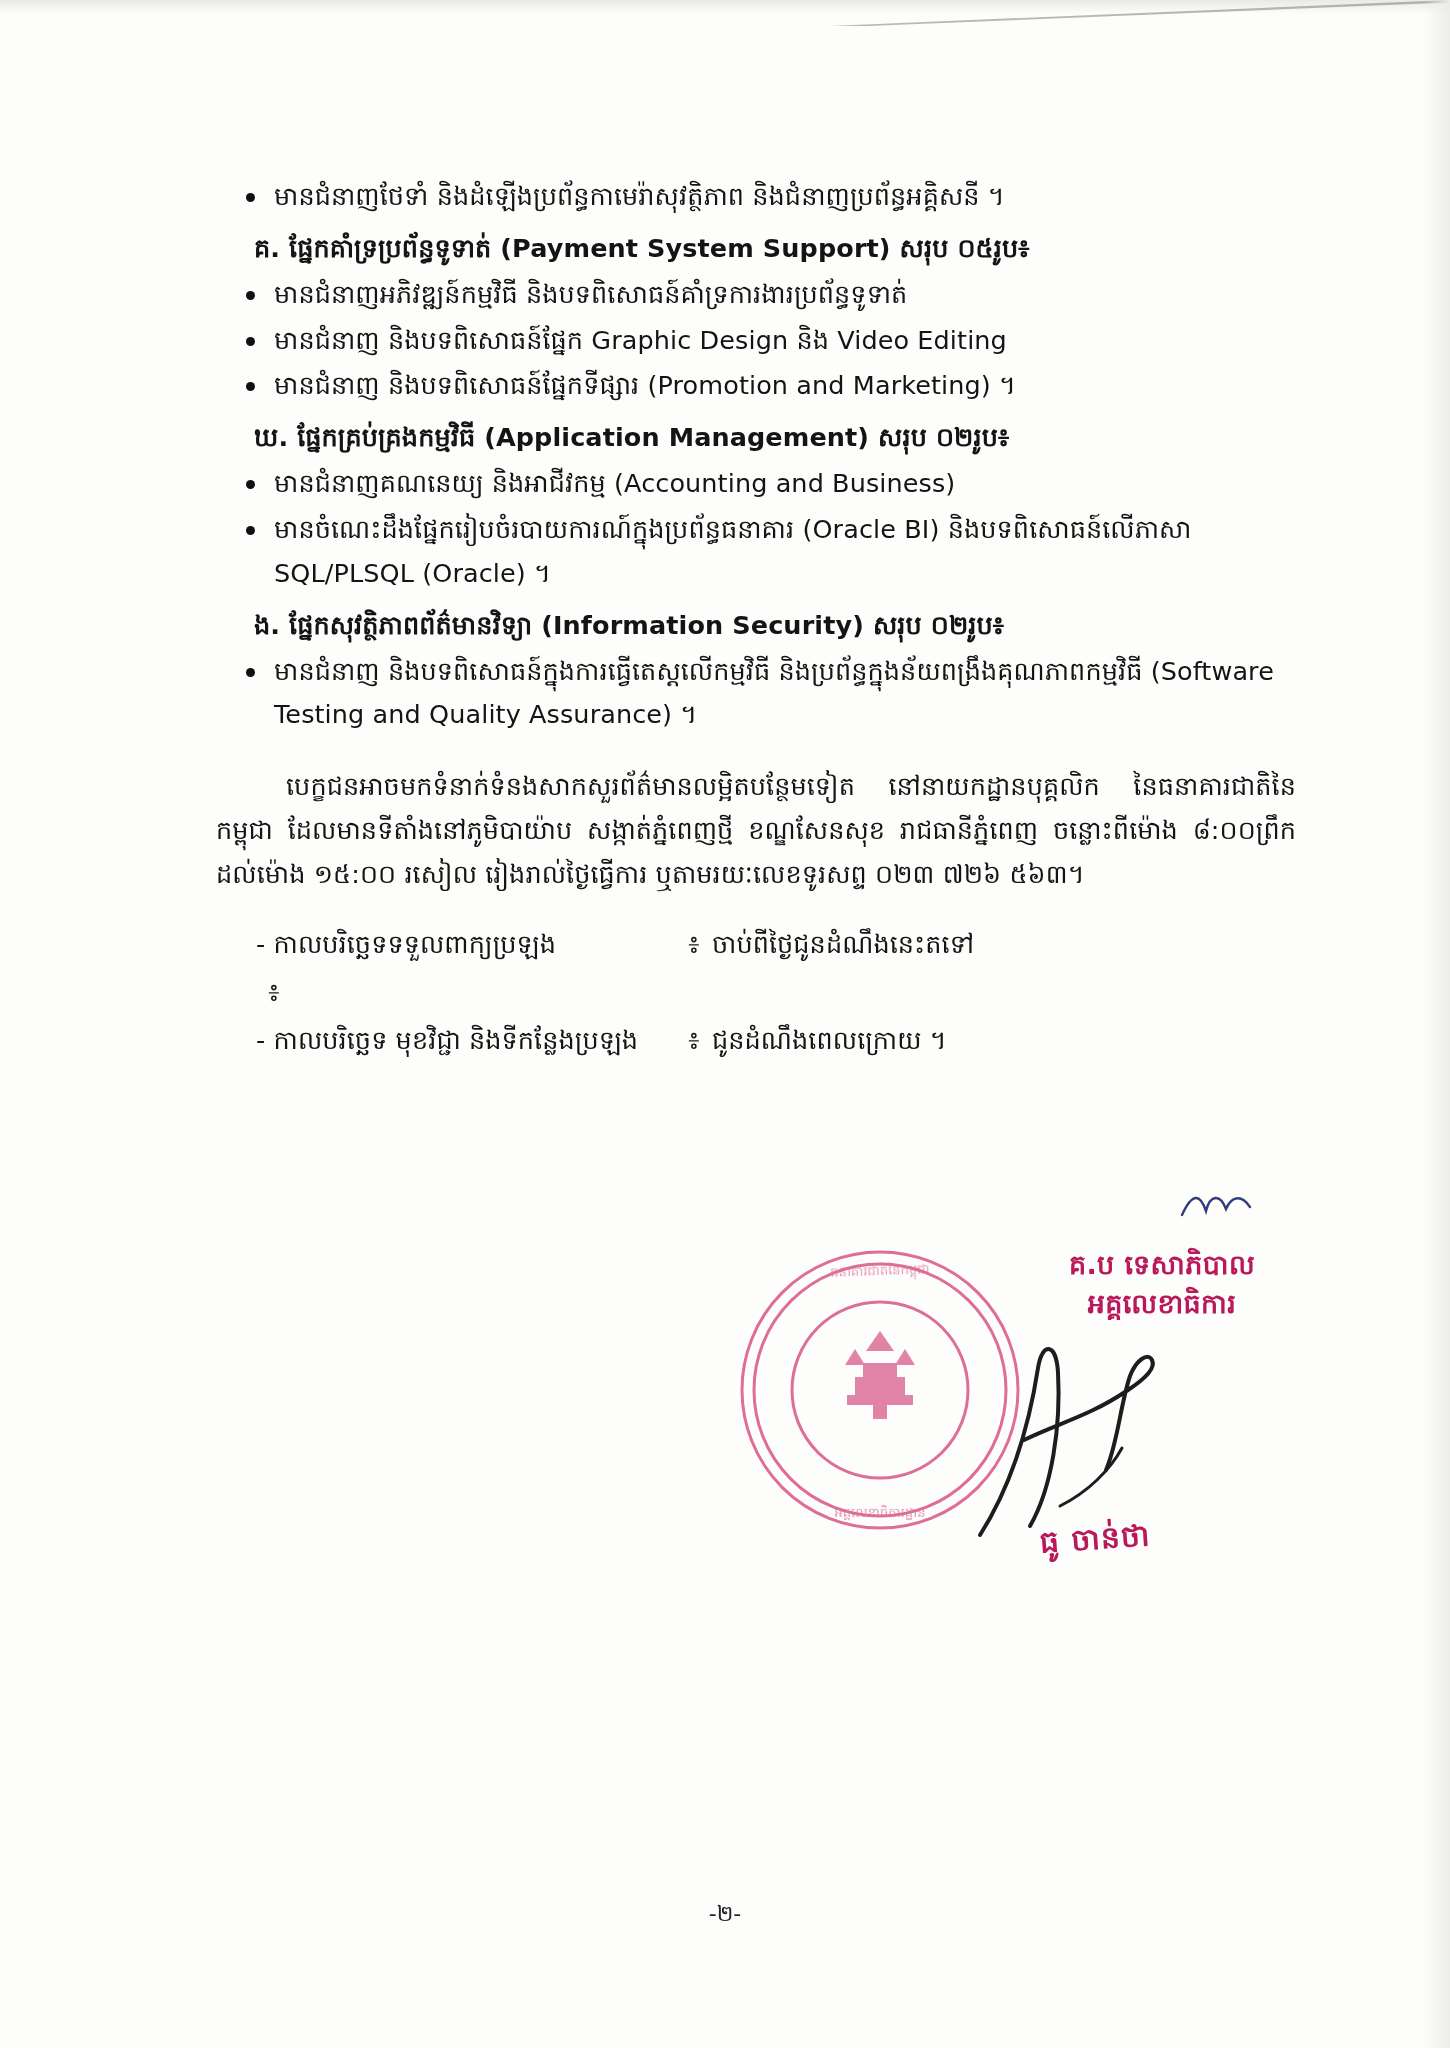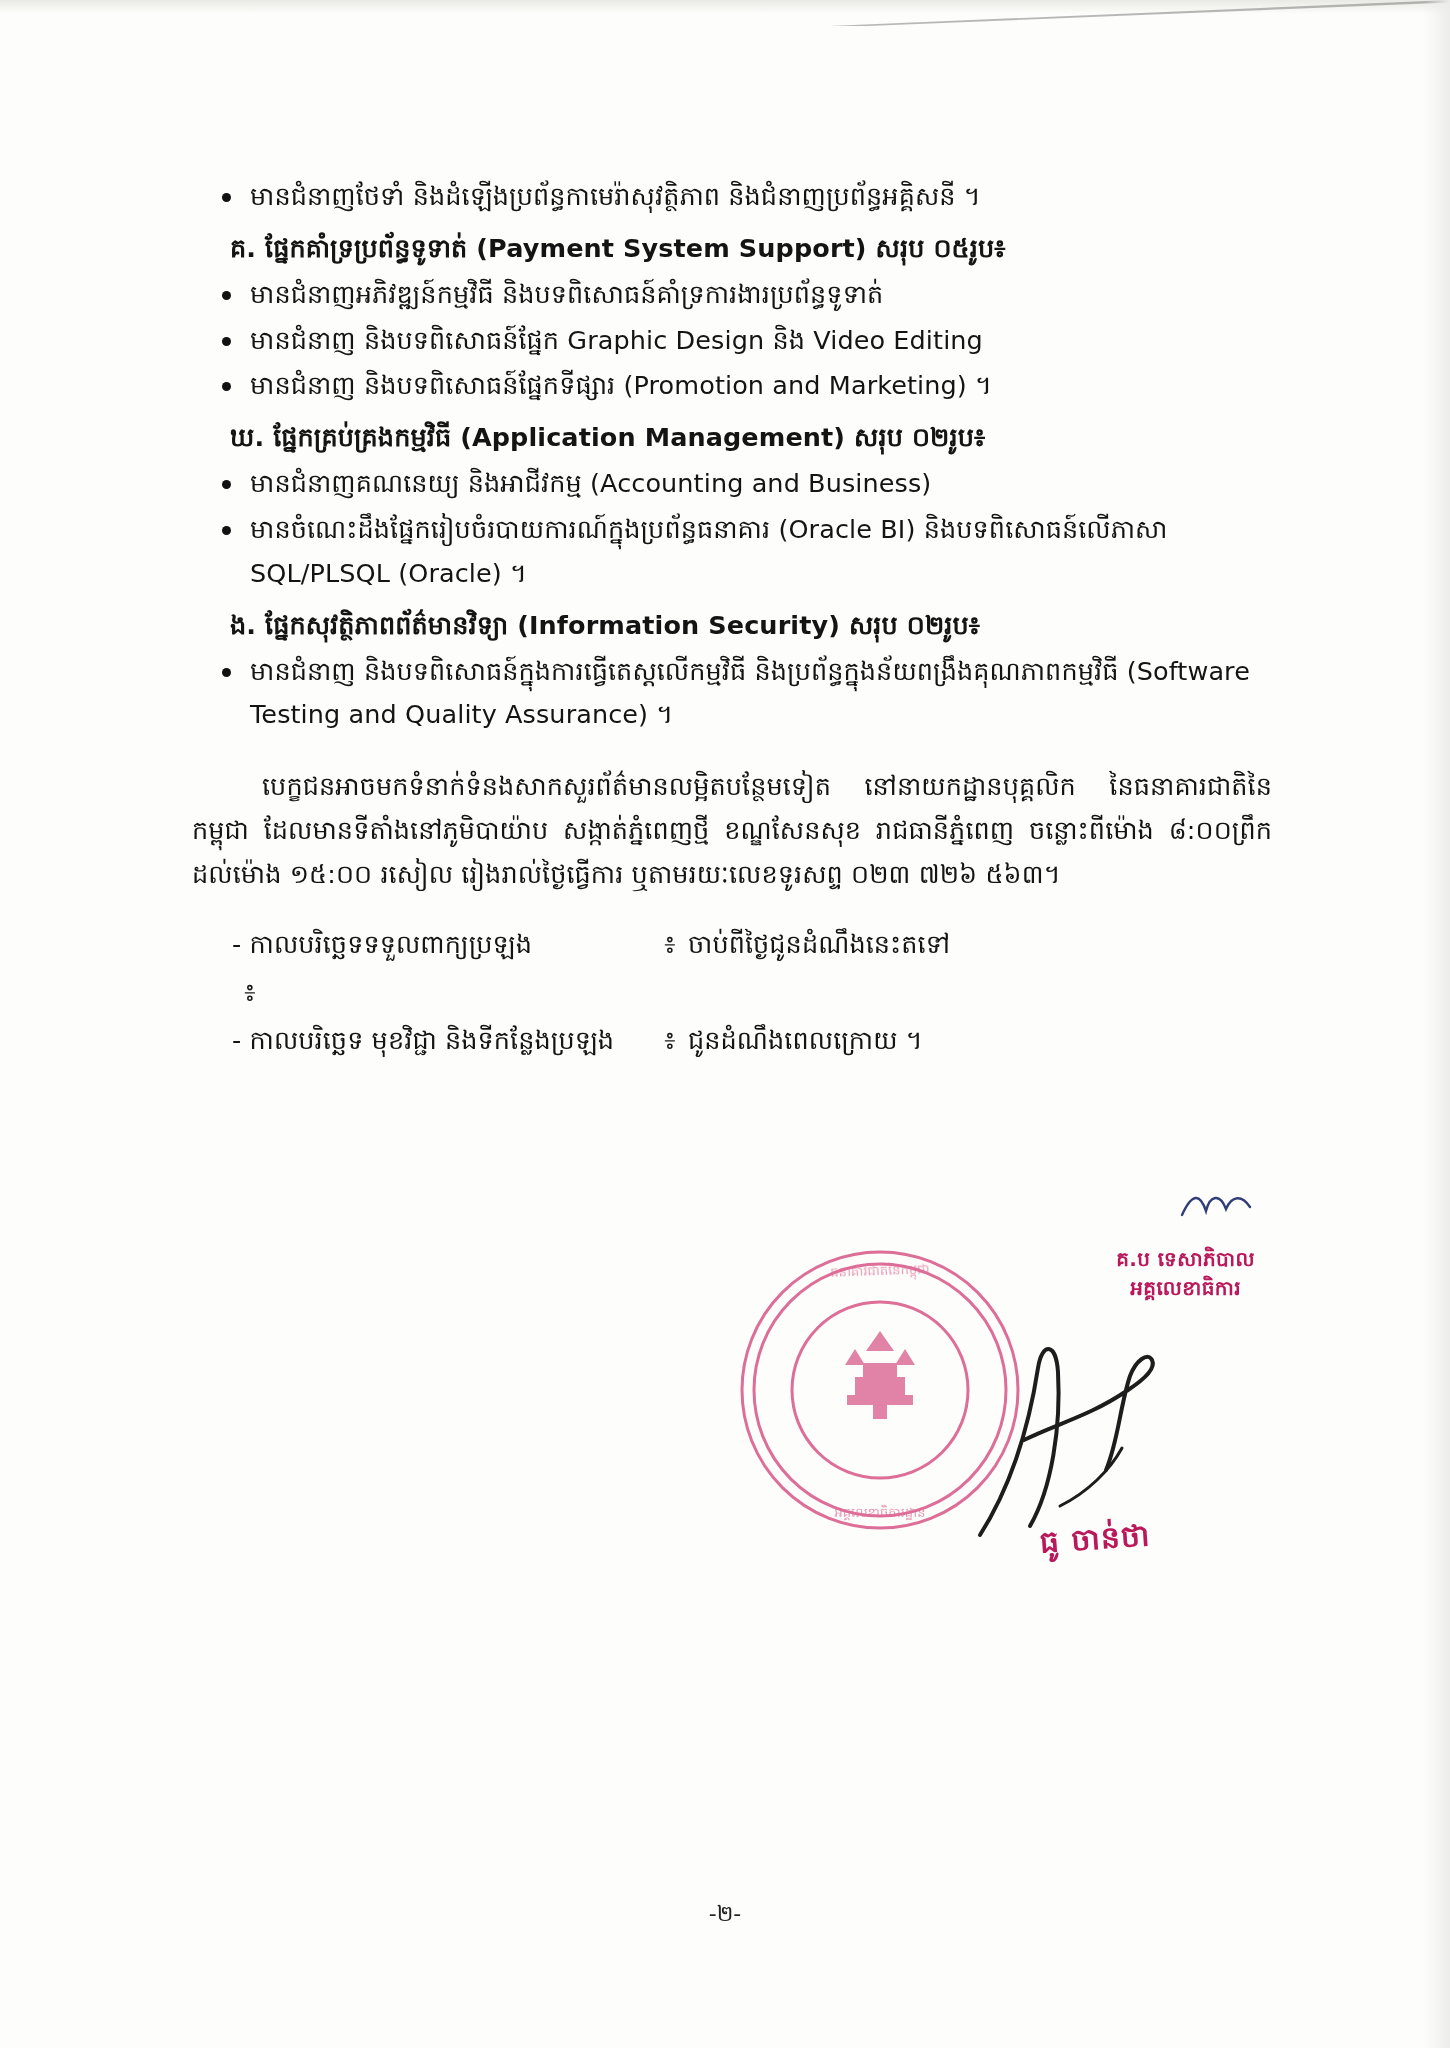--- a/index.html
+++ b/index.html
@@ -39,21 +39,21 @@
     clip-path: polygon(0 100%, 100% 0, 100% 10%, 6% 100%);
   }
   .content {
     position: absolute;
     left: 0; top: 0;
     width: 1450px;
     height: 2048px;
   }
   .body-text {
     position: absolute;
-    left: 192px;
+    left: 216px;
     top: 175px;
     width: 1080px;
     color: #141414;
   }
   .kh {
     font-family: "DejaVu Sans", "Liberation Sans", sans-serif;
     font-size: 25.5px;
     line-height: 1.72;
     letter-spacing: .1px;
   }
@@ -124,21 +124,21 @@
 
   
   .sig-block {
     position: absolute;
     right: 195px;
     top: 1245px;
     text-align: center;
     color: #c2185b;
   }
   .sig-line {
-    font-size: 20px;
+    font-size: 27px;
     font-weight: bold;
     line-height: 1.45;
     color: #b9195a;
     letter-spacing: .4px;
   }
 
   
   .stamp {
     position: absolute;
     left: 735px;

